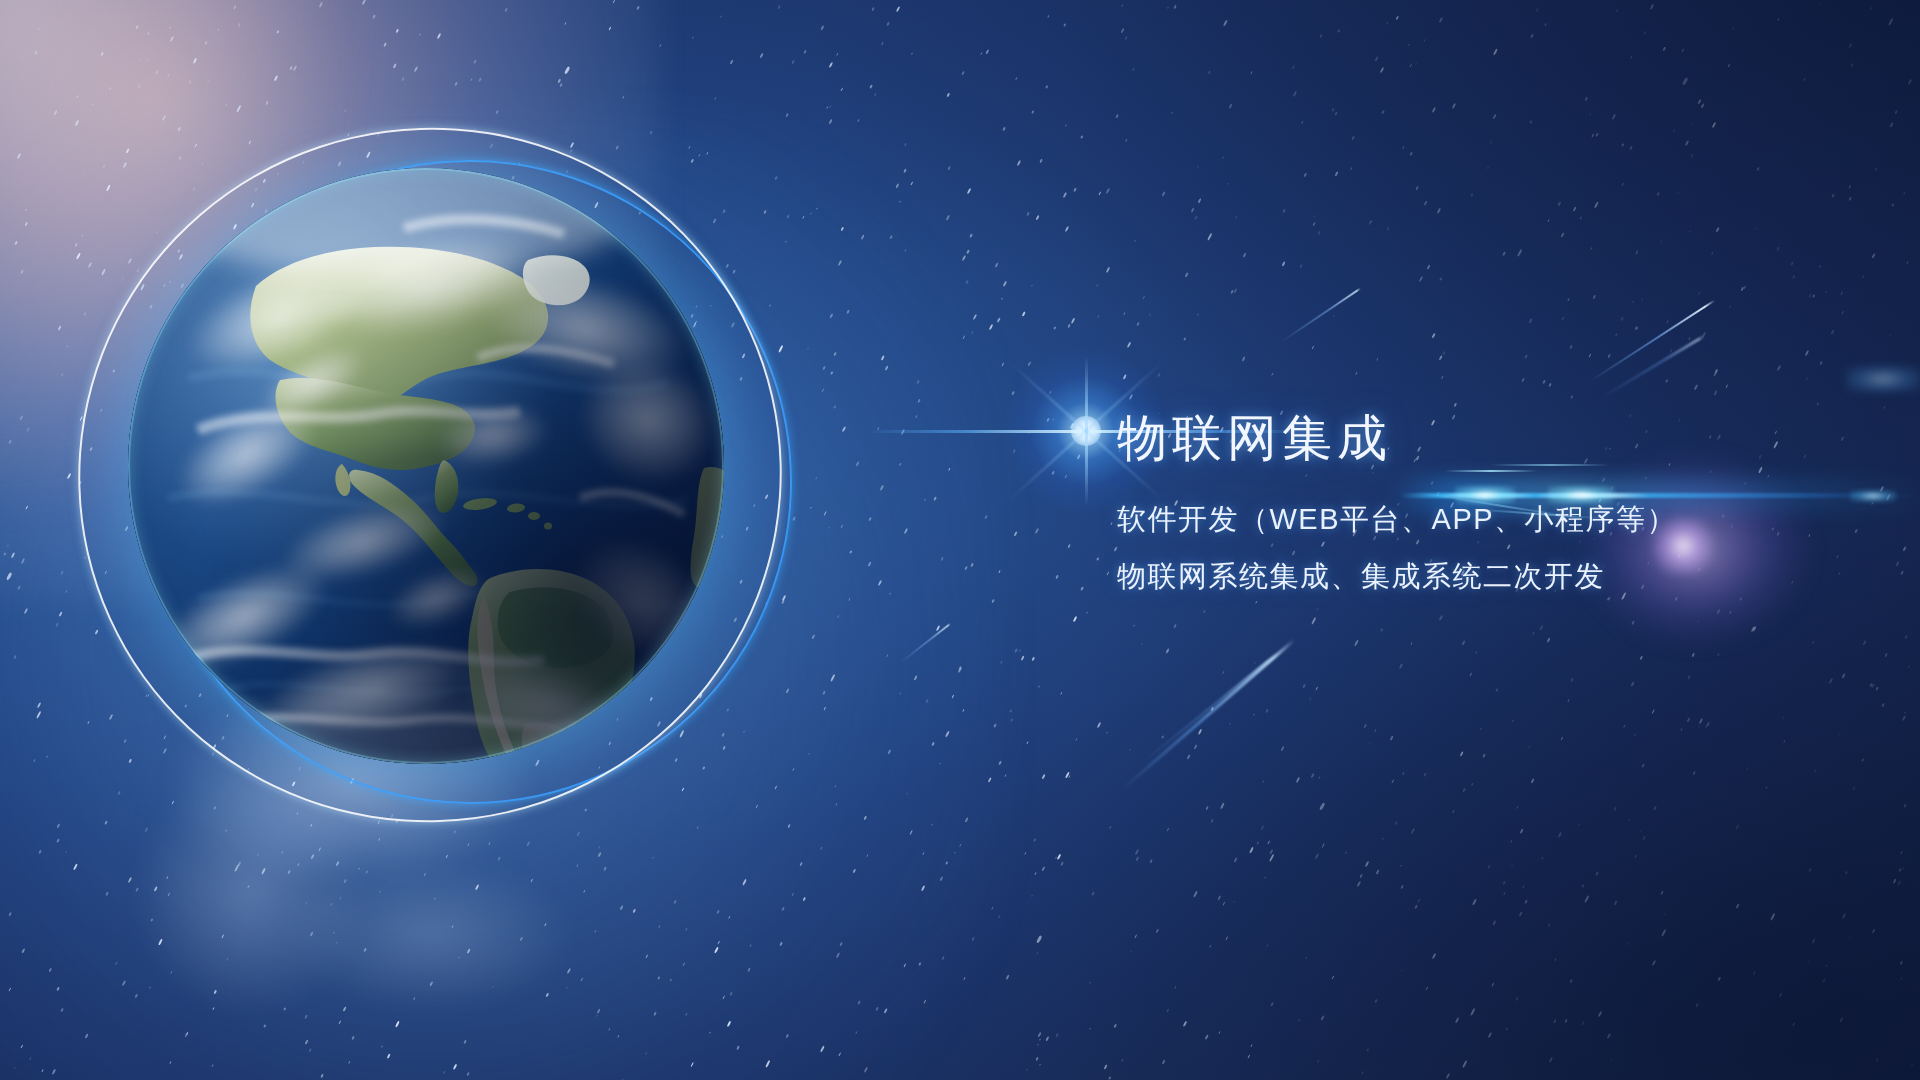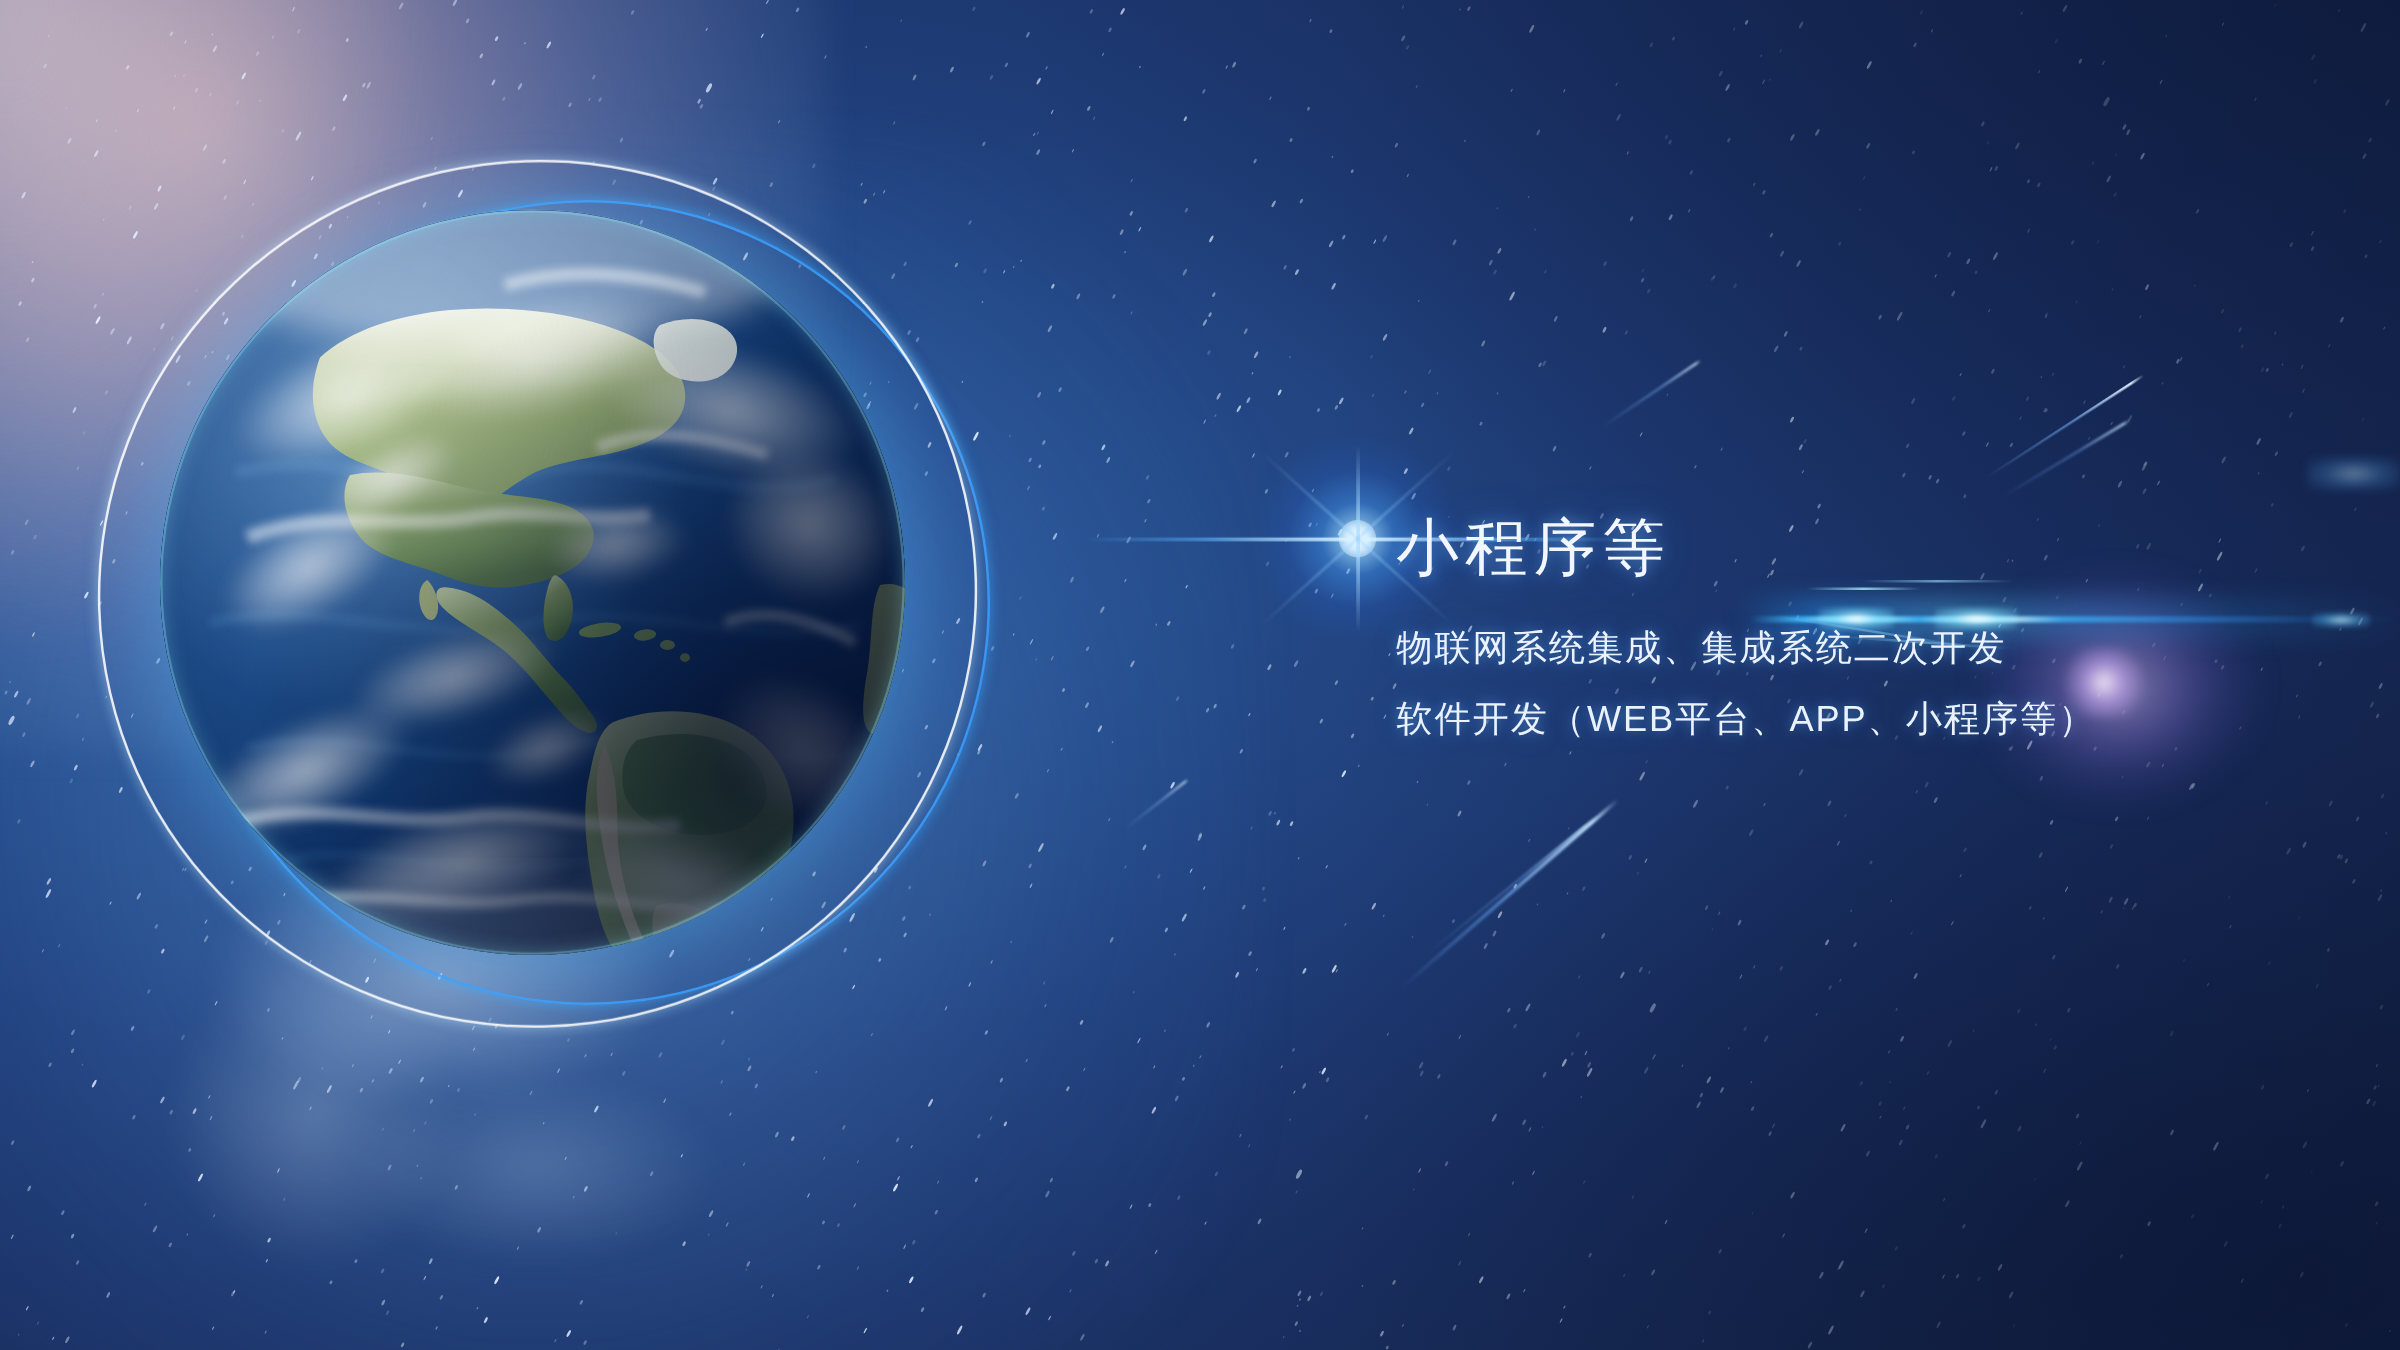--- a/index.html
+++ b/index.html
@@ -1496,18 +1496,18 @@
   <div class="meteor" style="left:1142px;top:762px;width:175px;z-index:30;transform:rotate(-39deg);
       background:linear-gradient(90deg,rgba(80,150,255,0) 0%,rgba(110,170,250,.4) 55%,rgba(190,225,255,.8) 92%,rgba(255,255,255,0) 100%);filter:blur(.9px);"></div>
 
   <div class="meteor" style="left:1281px;top:341px;width:96px;z-index:30;transform:rotate(-34deg);
       background:linear-gradient(90deg,rgba(80,150,255,0) 0%,rgba(130,185,255,.45) 60%,rgba(205,232,255,.8) 95%,rgba(255,255,255,0) 100%);filter:blur(.7px);"></div>
 
   <div class="meteor" style="left:900px;top:662px;width:64px;z-index:30;transform:rotate(-38deg);
       background:linear-gradient(90deg,rgba(80,150,255,0) 0%,rgba(140,190,255,.4) 60%,rgba(210,235,255,.7) 95%,rgba(255,255,255,0) 100%);filter:blur(.7px);"></div>
 
   <div class="text-block">
-    <h1 class="title">小程序等</h1>
+    <h1 class="title">物联网集成</h1>
+    <p class="sub">软件开发（WEB平台、APP、小程序等）</p>
     <p class="sub">物联网系统集成、集成系统二次开发</p>
-    <p class="sub">软件开发（WEB平台、APP、小程序等）</p>
   </div>
 
 </div>
 
 </body></html>

